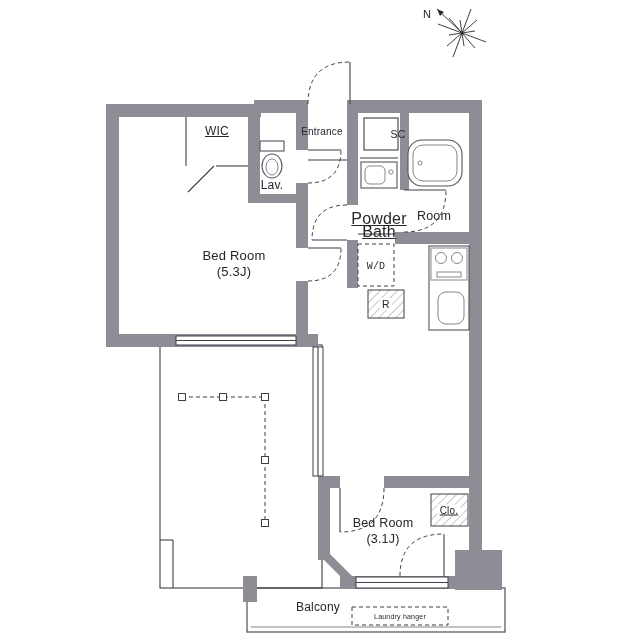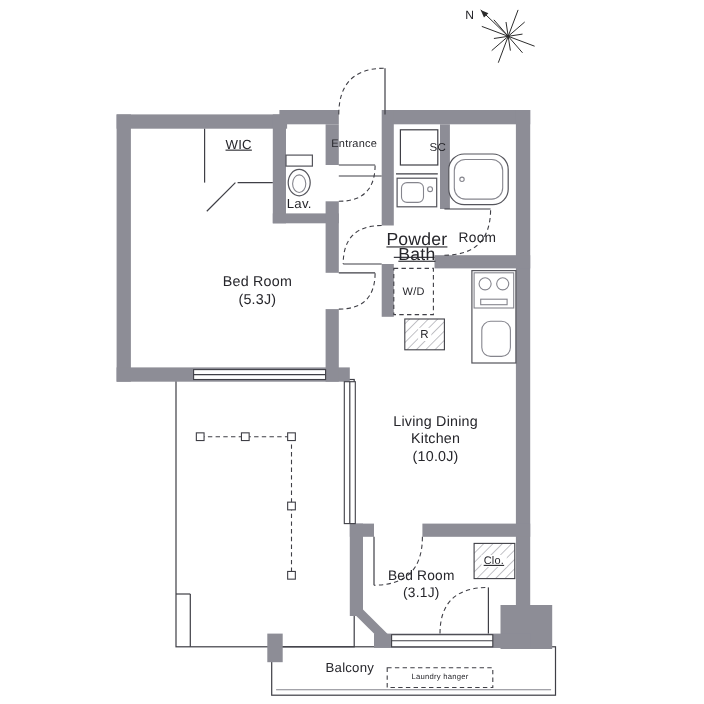--- a/index.html
+++ b/index.html
@@ -204,31 +204,26 @@
     <span class="ln">Bath</span>
   </div>
 
   <div class="lbl" style="left:434px;top:216px;font-size:12.5px;">Room</div>
 
   <div class="lbl" style="left:234px;top:264px;font-size:13px;line-height:16px;">
     <span class="ln">Bed Room</span>
     <span class="ln">(5.3J)</span>
   </div>
 
-  <div class="lbl" style="left:376px;top:266px;font-size:10px;">W/D</div>
+  <div class="lbl" style="left:376px;top:266px;font-size:10px;font-family:Liberation Mono, monospace;">W/D</div>
 
   <div class="lbl" style="left:386px;top:304px;font-size:10.5px;">
     <span class="chip">R</span>
   </div>
 
-  <div class="lbl" style="left:396px;top:399px;font-size:13px;line-height:16px;">
-    <span class="ln">Living Dining</span>
-    <span class="ln">Kitchen</span>
-    <span class="ln">(10.0J)</span>
-  </div>
 
   <div class="lbl" style="left:383px;top:531px;font-size:12.5px;line-height:16px;">
     <span class="ln">Bed Room</span>
     <span class="ln">(3.1J)</span>
   </div>
 
   <div class="lbl" style="left:449px;top:510px;font-size:10px;text-decoration:underline;">
     <span class="chip">Clo.</span>
   </div>
 

